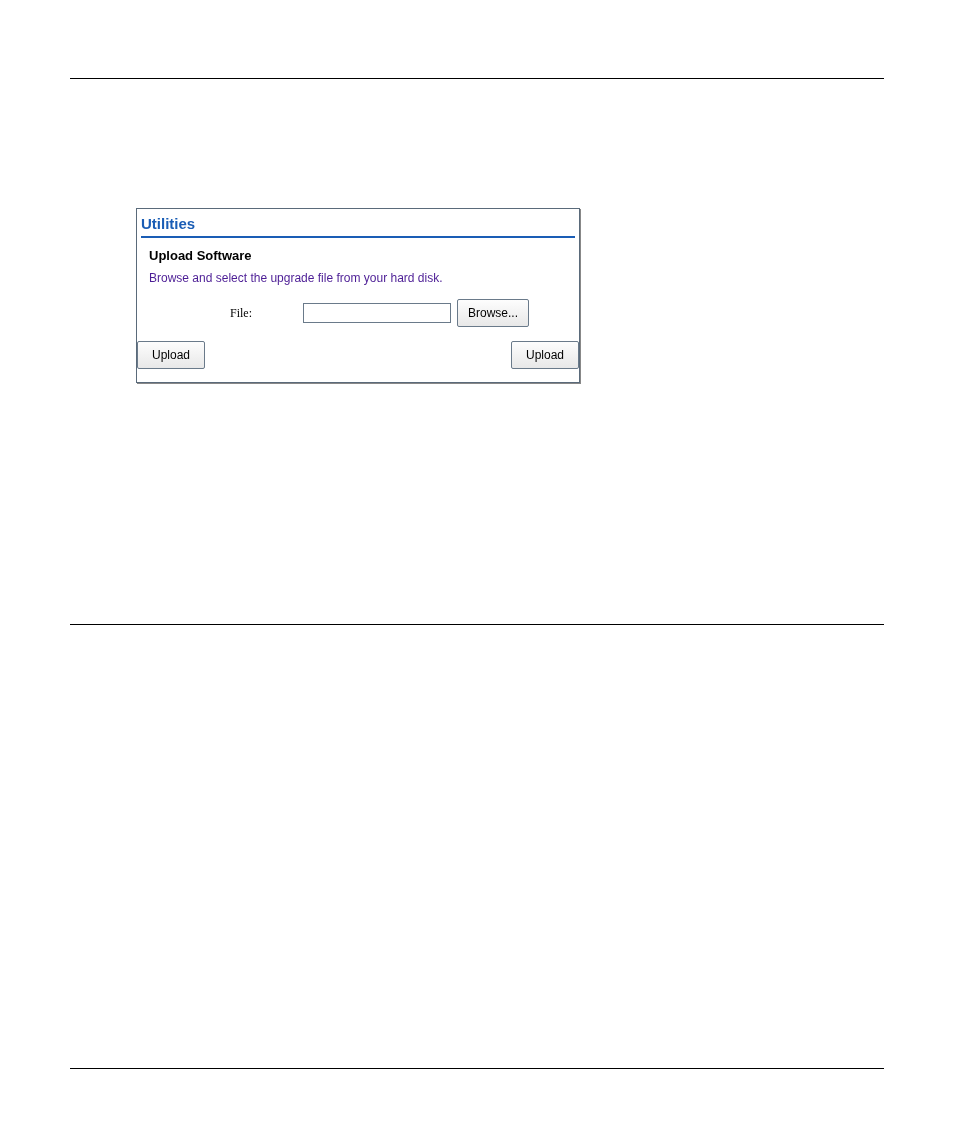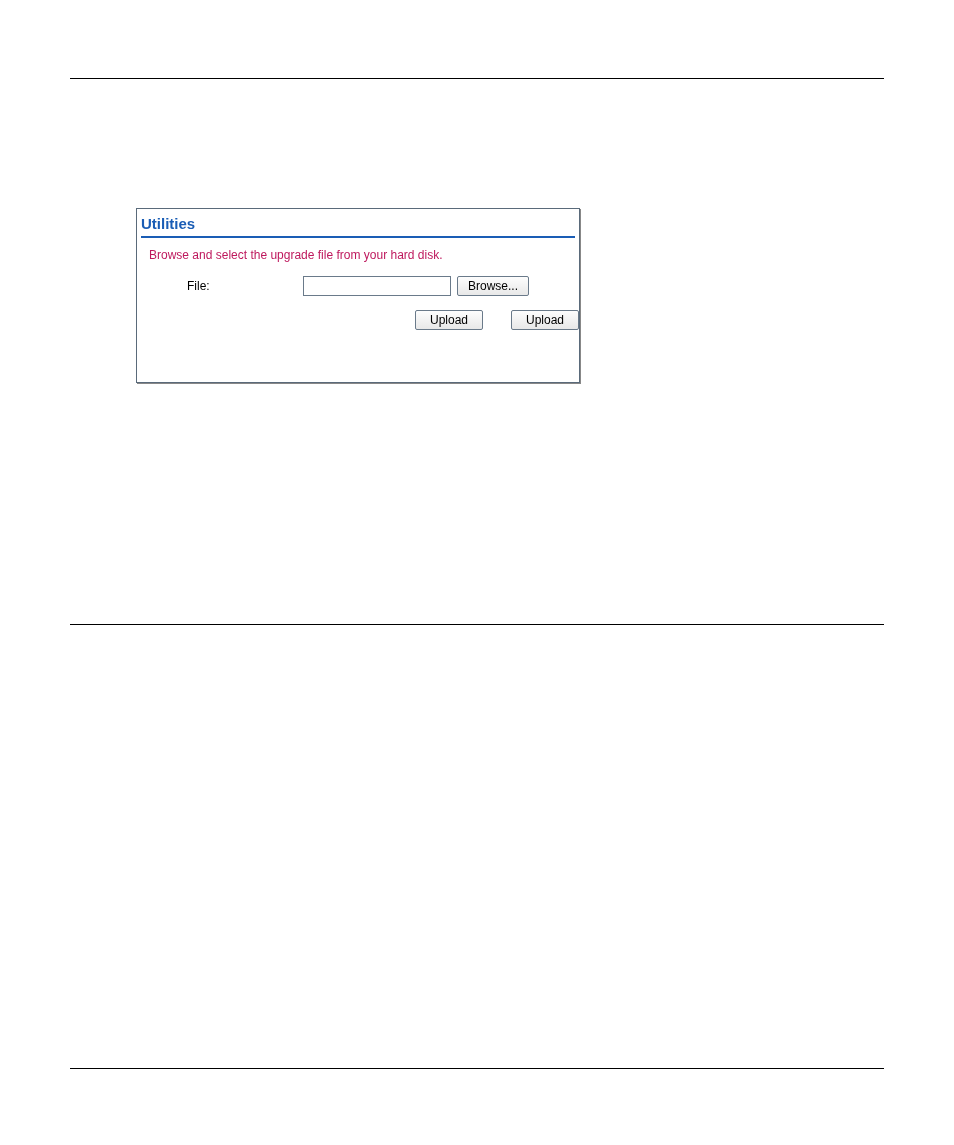--- a/index.html
+++ b/index.html
@@ -45,69 +45,71 @@
   }
   .section-title {
     font-size: 13px;
     font-weight: bold;
     padding: 0 12px 8px 12px;
     color: #000;
   }
   .section-desc {
     font-size: 12px;
     padding: 0 12px 14px 12px;
-    color: #be185d;
+    color: #4c1d95;
   }
   .file-row {
     display: flex;
     align-items: center;
     justify-content: center;
     gap: 6px;
     padding-bottom: 14px;
     font-size: 12px;
   }
   .file-label {
     width: 110px;
-    text-align: left;
+    text-align: center;
     padding-right: 2px;
+    font-family: Liberation Serif, serif;
   }
   .file-text {
     width: 148px;
     height: 20px;
     border: 1px solid #6a7a8a;
     background: #fff;
     font-size: 12px;
     padding: 1px 3px;
   }
   .btn {
     font-size: 12px;
     font-family: Arial, Helvetica, sans-serif;
     padding: 1px 10px;
-    height: 20px;
+    height: 28px;
     border: 1px solid #6a7a8a;
     background: linear-gradient(#fdfdfd,#e8e8e8);
     border-radius: 2px;
     cursor: pointer;
     color: #000;
   }
   .btn-row {
     display: flex;
-    justify-content: flex-end;
+    justify-content: space-between;
     gap: 28px;
   }
   .btn-row .btn { min-width: 68px; }
 </style>
 </head>
 <body>
 
 <div class="hr-line hr1"></div>
 
 <div class="panel">
   <div class="panel-title">Utilities</div>
   <div class="panel-rule"></div>
+  <div class="section-title">Upload Software</div>
   <div class="section-desc">Browse and select the upgrade file from your hard disk.</div>
   <div class="file-row">
     <div class="file-label">File:</div>
     <input class="file-text" type="text" value="" style="">
     <button class="btn">Browse...</button>
   </div>
   <div class="btn-row">
     <button class="btn">Upload</button>
     <button class="btn">Upload</button>
   </div>

